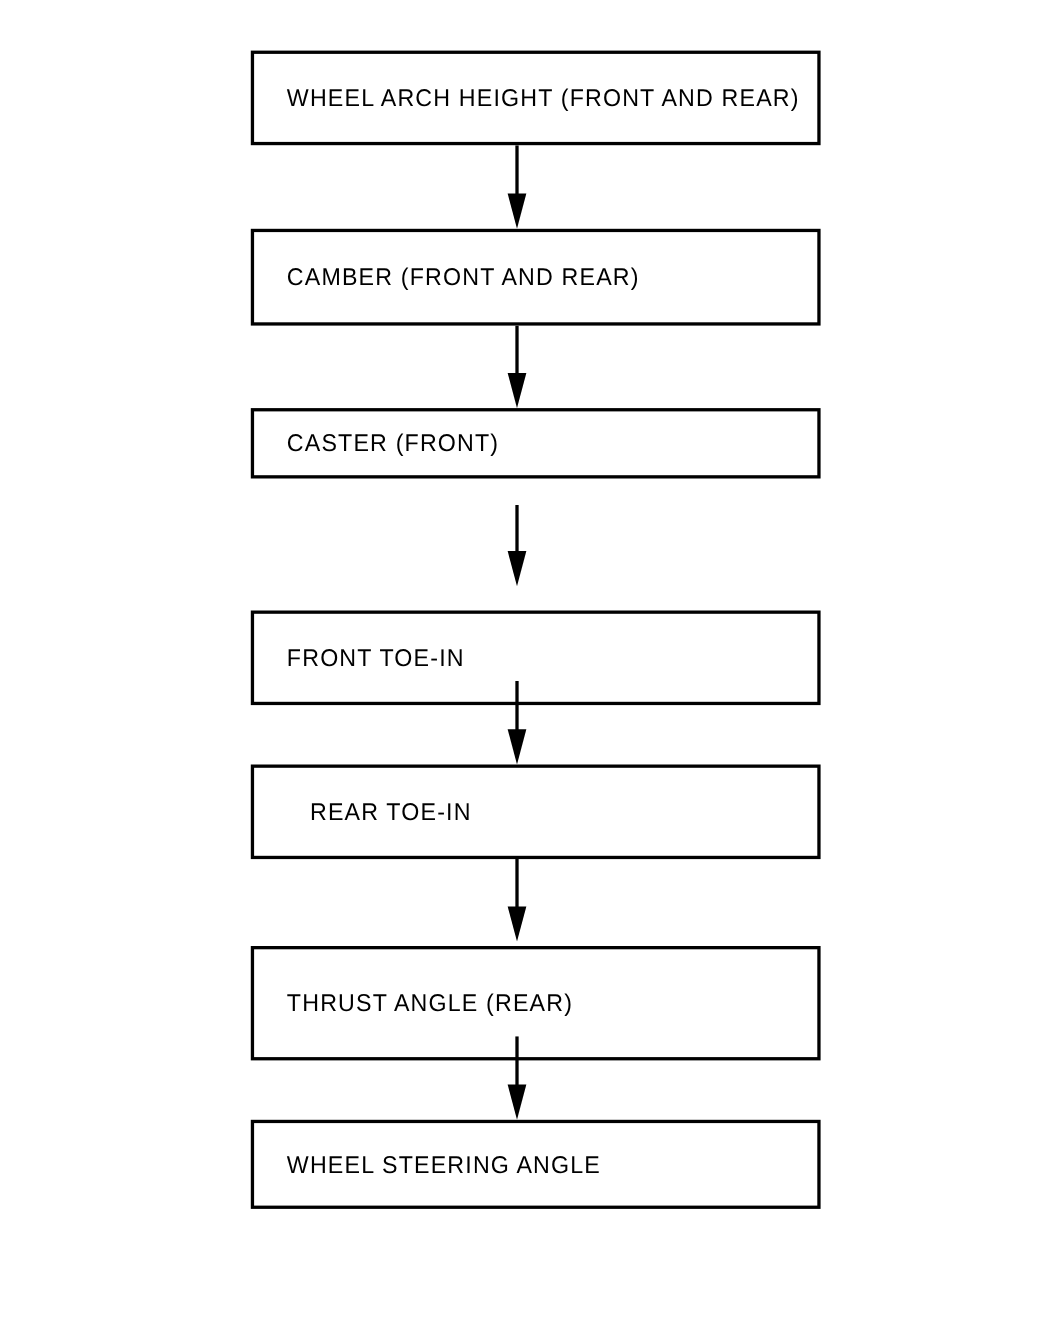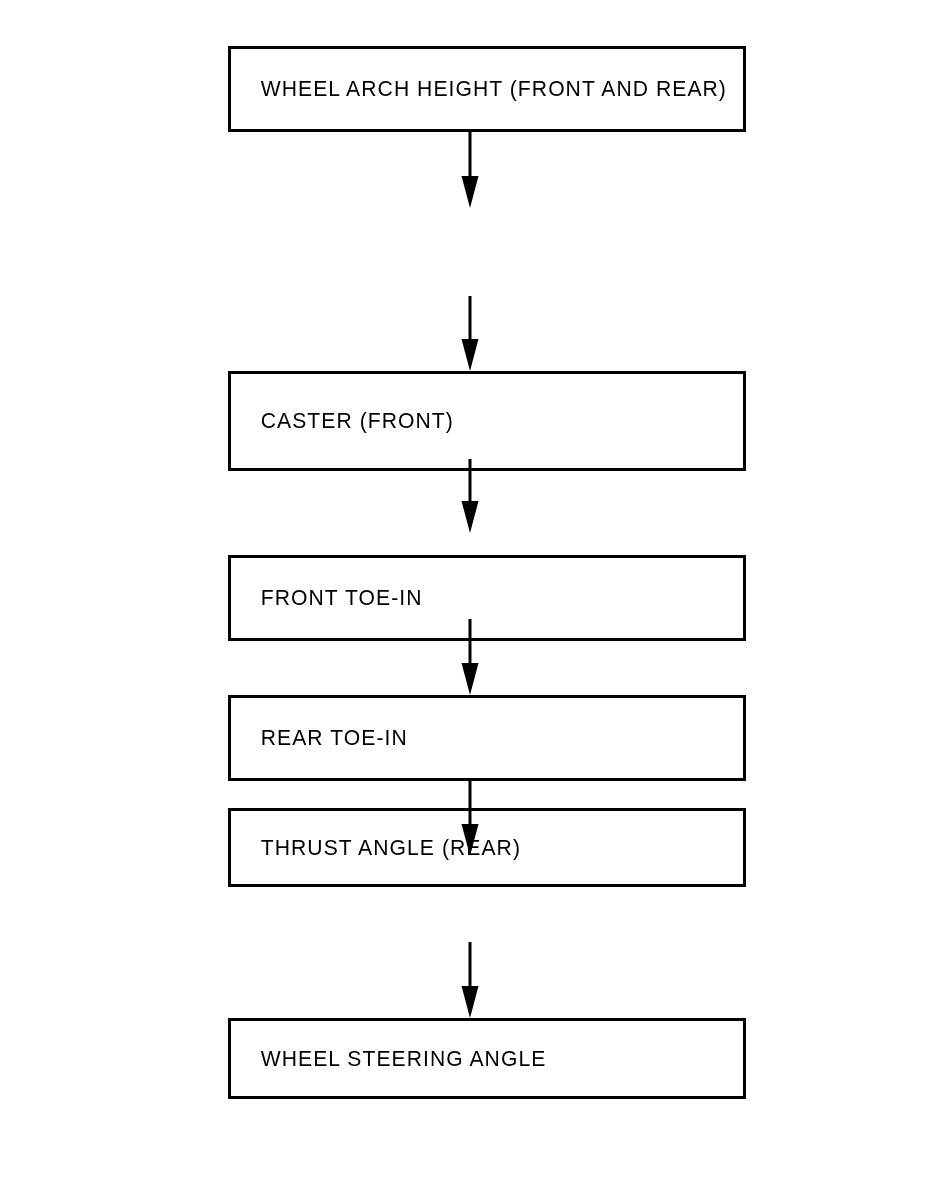--- a/index.html
+++ b/index.html
@@ -67,34 +67,37 @@
 </style>
 </head>
 <body>
 
 <div id="flowchart">
 
   <div class="flow-step" style="top:46px; height:86px;">
     <span class="flow-step-label">WHEEL ARCH HEIGHT (FRONT AND REAR)</span>
   </div>
 
+  <div class="flow-step" style="top:208px; height:88px;">
+    <span class="flow-step-label">CAMBER (FRONT AND REAR)</span>
+  </div>
 
-  <div class="flow-step" style="top:371px; height:100px;">
+  <div class="flow-step" style="top:371px; height:64px;">
     <span class="flow-step-label">CASTER (FRONT)</span>
   </div>
 
   <div class="flow-step" style="top:555px; height:86px;">
     <span class="flow-step-label">FRONT TOE-IN</span>
   </div>
 
-  <div class="flow-step" style="top:695px; height:86px;">
+  <div class="flow-step" style="top:695px; height:86px;padding-left:21px;">
     <span class="flow-step-label">REAR TOE-IN</span>
   </div>
 
-  <div class="flow-step" style="top:808px; height:79px;">
+  <div class="flow-step" style="top:860px; height:104px;">
     <span class="flow-step-label">THRUST ANGLE (REAR)</span>
   </div>
 
   <div class="flow-step" style="top:1018px; height:81px;">
     <span class="flow-step-label">WHEEL STEERING ANGLE</span>
   </div>
 
   <div class="flow-connector" style="left:470px; top:132px; height:76px;">
     <svg viewBox="0 0 26 76" preserveAspectRatio="none" aria-hidden="true">
       <line x1="13" y1="0" x2="13" y2="48" stroke="#000000" stroke-width="3"></line>

